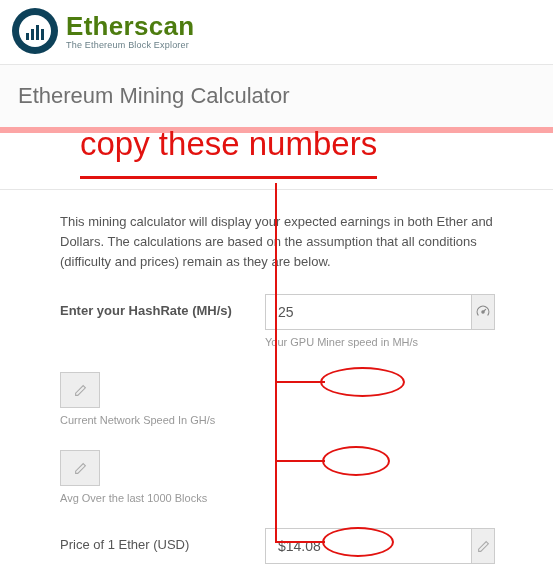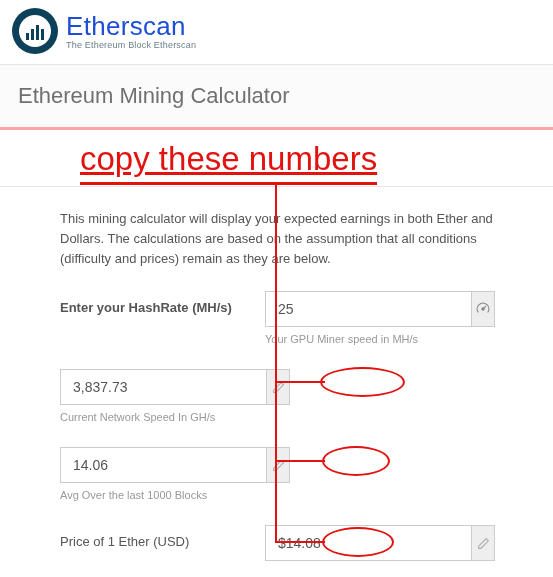--- a/index.html
+++ b/index.html
@@ -43,33 +43,33 @@
     background: #0d4159;
     display: inline-block;
   }
   .logo-icon-inner span:nth-child(1){height:7px}
   .logo-icon-inner span:nth-child(2){height:11px}
   .logo-icon-inner span:nth-child(3){height:15px}
   .logo-icon-inner span:nth-child(4){height:11px}
   .logo-text { line-height: 1; }
   .logo-title {
     font-size: 26px;
-    color: #1d4ed8;
-    font-weight: 400;
+    color: #4d7c0f;
+    font-weight: 700;
     letter-spacing: 0.3px;
   }
   .logo-sub {
     font-size: 9px;
     color: #6a8088;
     letter-spacing: 0.2px;
     margin-top: 2px;
   }
   .page-title-bar {
     border-top: 1px solid #e6e6e6;
-    border-bottom: 3px solid #fca5a5;
+    border-bottom: 6px solid #fca5a5;
     padding: 18px 18px;
     background: #fbfbfb;
   }
   .page-title {
     font-size: 22px;
     color: #707070;
     font-weight: 400;
   }
   .main {
     border-top: 1px solid #e6e6e6;
@@ -130,28 +130,27 @@
   .anno-layer {
     position: absolute;
     top: 0; left: 0;
     width: 553px;
     height: 577px;
     pointer-events: none;
   }
   .anno-text {
     position: absolute;
     left: 80px;
-    top: 140px;
+    top: 125px;
     color: #e2120f;
     font-family: Arial, sans-serif;
     font-size: 33px;
     font-weight: 400;
     border-bottom: 3px solid #e2120f;
-    padding-bottom: 4px;
-    text-decoration: underline;
+    padding-bottom: 13px;
   }
   .anno-vline {
     position: absolute;
     left: 275px;
     top: 183px;
     width: 2px;
     height: 360px;
     background: #e2120f;
   }
   .anno-hline {
@@ -173,21 +172,21 @@
   <div class="logo-icon">
     <div class="logo-icon-inner">
         <span></span>
         <span></span>
         <span></span>
         <span></span>
       </div>
   </div>
   <div class="logo-text">
     <div class="logo-title">Etherscan</div>
-    <div class="logo-sub">The Ethereum Block Etherscan</div>
+    <div class="logo-sub">The Ethereum Block Explorer</div>
   </div>
 </div>
 
 <div class="page-title-bar">
   <h1 class="page-title">Ethereum Mining Calculator</h1>
 </div>
 
 <div class="main">
   <p class="intro">This mining calculator will display your expected earnings in both Ether and Dollars. The calculations are based on the assumption that all conditions (difficulty and prices) remain as they are below.</p>
 
@@ -204,35 +203,33 @@
             </svg>
         </div>
       </div>
       <div class="helper">Your GPU Miner speed in MH/s</div>
     </div>
   </div>
 
   <div class="row">
     <div class="row-input">
       <div class="input-group">
-        <input type="text" value="3,837.73" style="">
         <div class="input-addon">
           <svg width="13" height="13" viewBox="0 0 24 24" fill="none" stroke="#aaa" stroke-width="2">
               <path d="M17 3l4 4L7 21H3v-4L17 3z"></path>
             </svg>
         </div>
       </div>
       <div class="helper">Current Network Speed In GH/s</div>
     </div>
   </div>
 
   <div class="row">
     <div class="row-input">
       <div class="input-group">
-        <input type="text" value="14.06" style="">
         <div class="input-addon">
           <svg width="13" height="13" viewBox="0 0 24 24" fill="none" stroke="#aaa" stroke-width="2">
               <path d="M17 3l4 4L7 21H3v-4L17 3z"></path>
             </svg>
         </div>
       </div>
       <div class="helper">Avg Over the last 1000 Blocks</div>
     </div>
   </div>
 

